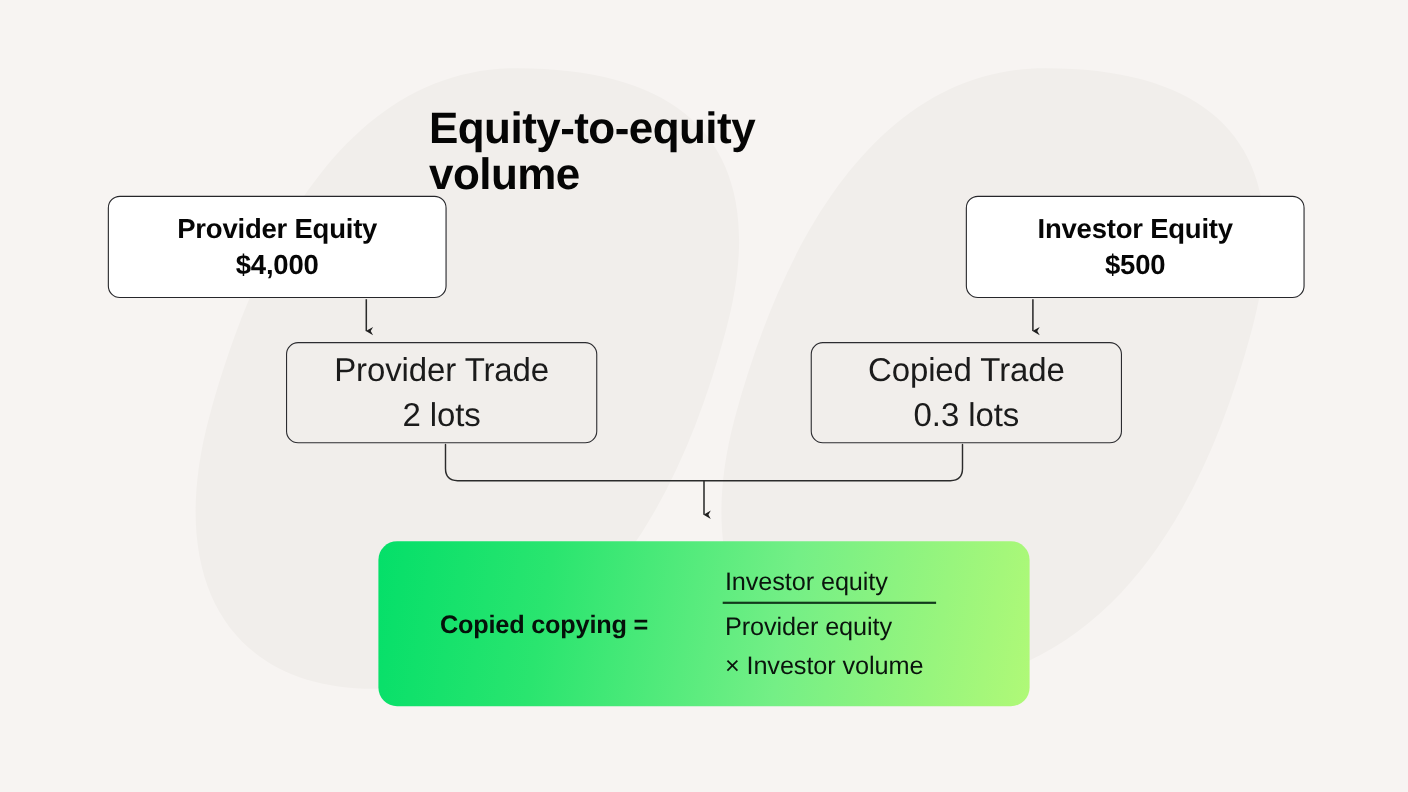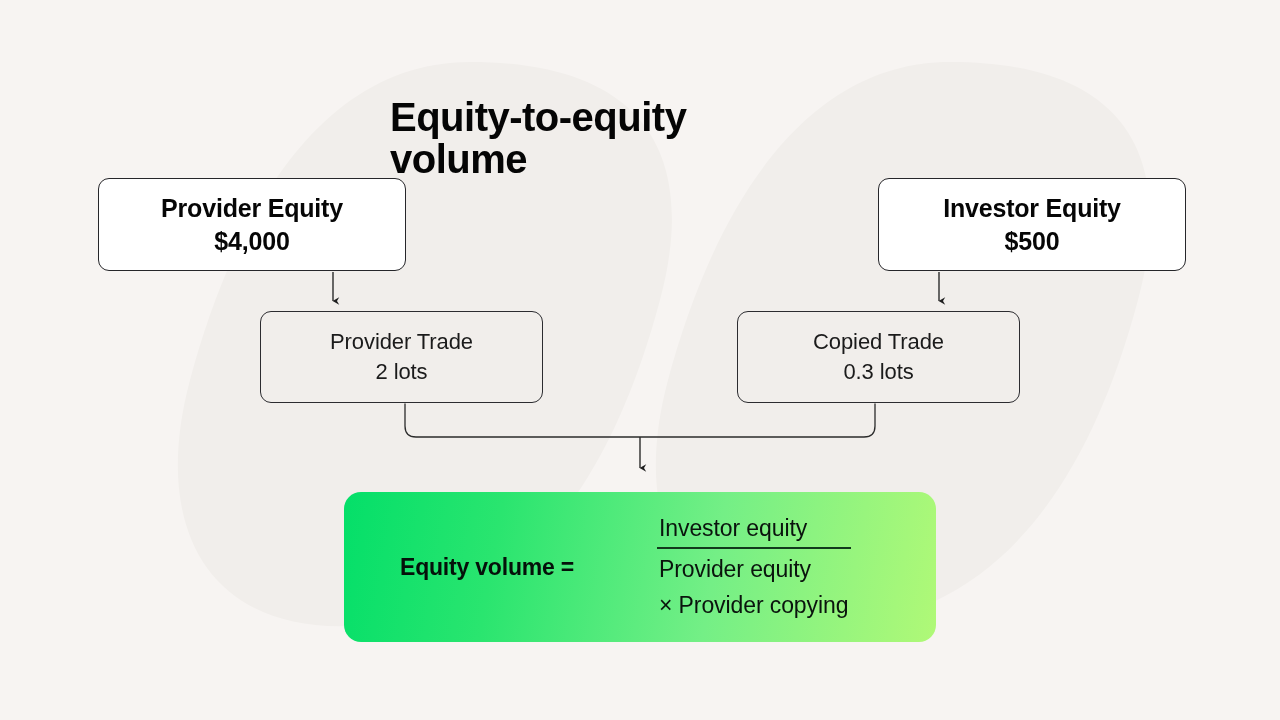--- a/index.html
+++ b/index.html
@@ -79,21 +79,21 @@
     box-sizing: border-box;
     background: transparent;
     border: 1.3px solid #2C2C30;
     border-radius: 11px;
     display: flex;
     flex-direction: column;
     align-items: center;
     justify-content: center;
     color: #1B1B1B;
     font-weight: 400;
-    font-size: 22px;
+    font-size: 30px;
     line-height: 1.38;
     letter-spacing: -0.1px;
   }
   #provider-trade-box { left: 260px; top: 311px; width: 283px; height: 92px; }
   #copied-trade-box   { left: 737px; top: 311px; width: 283px; height: 92px; }
 
   
   #formula-card {
     position: absolute;
     left: 344px;
@@ -206,23 +206,23 @@
       <div>Provider Trade</div>
       <div>2 lots</div>
     </div>
 
     <div class="trade-box" id="copied-trade-box">
       <div>Copied Trade</div>
       <div>0.3 lots</div>
     </div>
 
     <div id="formula-card">
-      <div id="formula-lhs">Equity volume =</div>
+      <div id="formula-lhs">Copied copying =</div>
       <div id="formula-rhs">
         <div id="fraction-numerator">Investor equity</div>
         <div id="fraction-bar"></div>
         <div id="fraction-denominator">Provider equity</div>
-        <div id="formula-multiplier">× Provider copying</div>
+        <div id="formula-multiplier">× Investor volume</div>
       </div>
     </div>
 
   </div>
 </div>
 
 </body></html>

